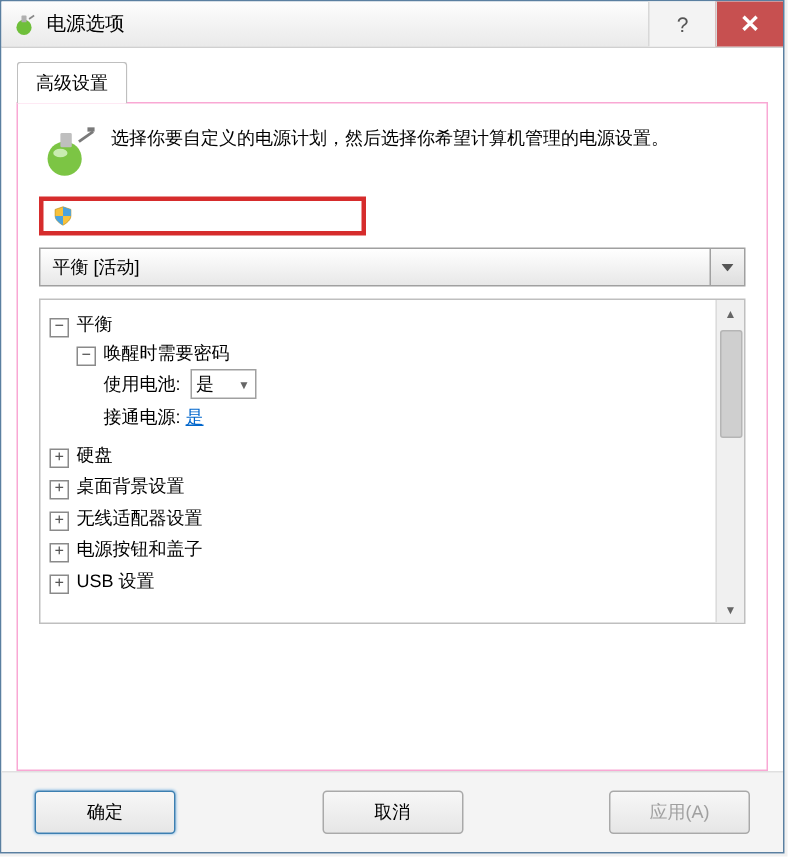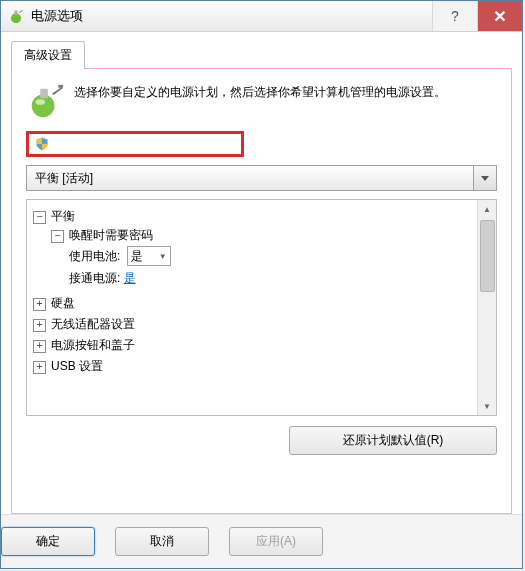--- a/index.html
+++ b/index.html
@@ -34,21 +34,21 @@
 .tree ul{list-style:none;margin:0;padding-left:18px}
 .tree>ul{padding-left:2px}
 .tree li{padding:2px 0;white-space:nowrap}
 .expander{display:inline-block;width:11px;height:11px;border:1px solid #8a8a8a;text-align:center;line-height:9px;font-size:10px;margin-right:5px;background:#fff;color:#555;font-family:monospace}
 .node-label{vertical-align:middle}
 .val-link{color:#0066cc;text-decoration:underline}
 .val-sel{display:inline-flex;align-items:center;border:1px solid #a0a0a0;background:#fff;padding:0 3px;height:18px;margin-left:3px}
 .val-sel-arrow{margin-left:16px;font-size:8px;color:#666}
 .restore-row{display:flex;justify-content:flex-end;margin-top:10px}
 .restore-btn{border:1px solid #a9a9a9;border-radius:3px;background:linear-gradient(#f7f7f7,#e6e6e6);padding:5px 18px;min-width:170px;text-align:center}
-.footer{padding:12px 0;display:flex;justify-content:flex-start;gap:20px;border-top:1px solid #e0e0e0;background:#f4f4f4}
+.footer{padding:12px 22px;display:flex;justify-content:space-between;gap:8px;border-top:1px solid #e0e0e0;background:#f4f4f4}
 .btn{border:1px solid #a9a9a9;border-radius:3px;background:linear-gradient(#f7f7f7,#e6e6e6);padding:5px 0;width:92px;text-align:center;font-size:12px}
 .btn.primary{border:1px solid #3c7fb1;box-shadow:0 0 2px #6eaee0}
 .btn.disabled{color:#a0a0a0}
 svg{display:block}
 </style>
 </head>
 <body>
 
 <div class="window">
 
@@ -125,35 +125,33 @@
                     </li>
                     <li>
                       <span class="node-label">接通电源:</span>
                       <span class="val-link">是</span>
                     </li>
                   </ul>
                 </li>
               </ul>
             </li>
             <li><span class="expander">+</span><span class="node-label">硬盘</span></li>
+            <li><span class="expander">+</span><span class="node-label">桌面背景设置</span></li>
             <li><span class="expander">+</span><span class="node-label">无线适配器设置</span></li>
             <li><span class="expander">+</span><span class="node-label">电源按钮和盖子</span></li>
             <li><span class="expander">+</span><span class="node-label">USB 设置</span></li>
           </ul>
         </div>
         <div class="scrollbar">
           <div class="scroll-arrow up">▲</div>
           <div class="thumb"></div>
           <div class="scroll-arrow down">▼</div>
         </div>
       </div>
 
-      <div class="restore-row">
-        <div class="restore-btn">还原计划默认值(R)</div>
-      </div>
 
     </div>
   </div>
 
   <div class="footer">
     <div class="btn primary">确定</div>
     <div class="btn">取消</div>
     <div class="btn disabled">应用(A)</div>
   </div>
 

